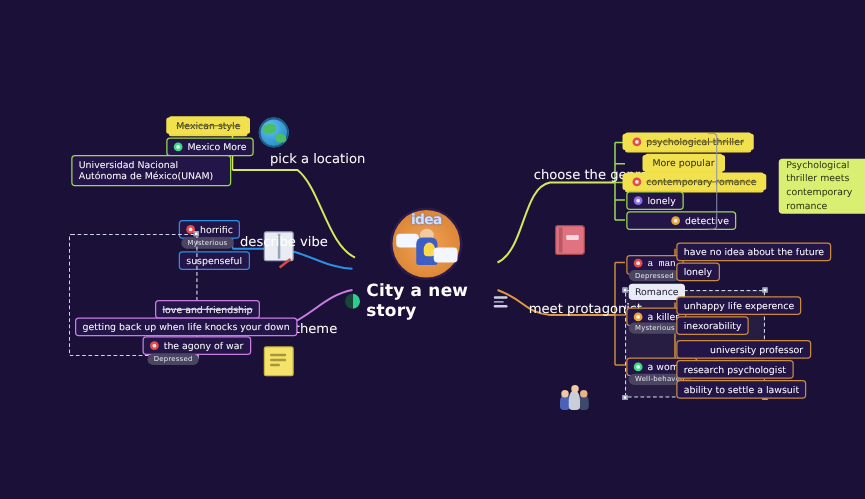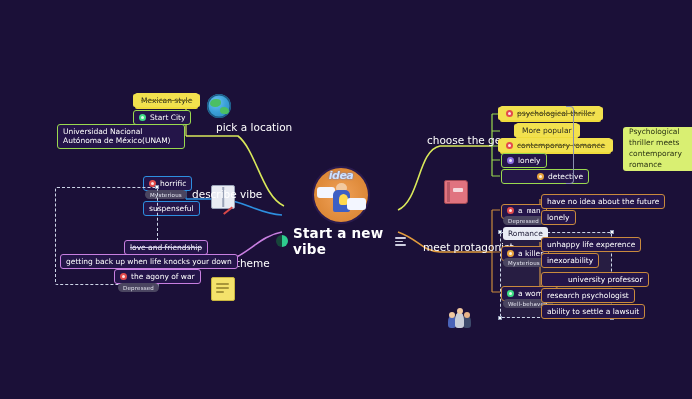--- a/index.html
+++ b/index.html
@@ -20,21 +20,21 @@
   #center-wrap { position: absolute; left: 276px; top: 168px; width: 130px; }
   #center-avatar {
     position: relative; width: 54px; height: 54px; margin: 0 auto 3px auto;
     border-radius: 50%;
     background: radial-gradient(circle at 50% 52%, #f0a25a 0%, #e08c3c 58%, #d97f2c 100%);
     box-shadow: 0 0 0 2px #2a1a4e;
   }
   #center-avatar .idea-txt {
     position: absolute; top: 1px; left: 0; right: 0; text-align: center;
     font-size: 11px; font-weight: bold; color: #cfe3ff;
-    letter-spacing: -0.5px; text-shadow: 0 0 2px #4b6fd8; font-style: italic;
+    letter-spacing: -0.5px; text-shadow: 0 0 2px #4b6fd8;
   }
   #center-avatar .body {
     position: absolute; left: 19px; top: 22px; width: 17px; height: 22px;
     background: #3d5fc4; border-radius: 5px 5px 2px 2px;
   }
   #center-avatar .head {
     position: absolute; left: 22px; top: 15px; width: 11px; height: 10px;
     background: #f2c9a0; border-radius: 50%;
   }
   #center-avatar .bubble-l {
@@ -211,36 +211,36 @@
     <div id="center-avatar">
       <div class="idea-txt">idea</div>
       <div class="bubble-l"></div>
       <div class="head"></div>
       <div class="body"></div>
       <div class="bulb"></div>
       <div class="bubble-r"></div>
     </div>
     <div id="center-label-row">
       <div id="center-progress"></div>
-      <div id="center-title">Start a new vibe</div>
+      <div id="center-title">City a new story</div>
       <div id="center-menu">
         <i></i>
           <i></i>
           <i></i>
       </div>
     </div>
   </div>
 
   <div class="branch-icon ic-globe" style="left:207px; top:94px;"></div>
   <div class="branch-label" style="left:192px; top:121px;padding-left:24px;">pick a location</div>
 
   <div class="marker" style="left:135px; top:94px;">Mexican style</div>
 
   <div class="chip chip-outline" style="left:133px; top:110px; border-color:#9ad94f;">
-    <span class="dot" style="background:#3ddc84;"></span><span>Start City</span>
+    <span class="dot" style="background:#3ddc84;"></span><span>Mexico More</span>
   </div>
 
   <div class="chip chip-outline" style="left:57px; top:124px; width:128px; white-space:normal; border-color:#9ad94f;">Universidad Nacional Autónoma de México(UNAM)</div>
 
   <div class="branch-icon ic-openbook" style="left:211px; top:161px;">
   </div>
   <div class="branch-label" style="left:192px; top:188px;">describe vibe</div>
 
   <div class="chip chip-outline" style="left:143px; top:176px; border-color:#2d8fe0;">
     <span class="dot" style="background:#e34b4b;"></span><span>horrific</span>

